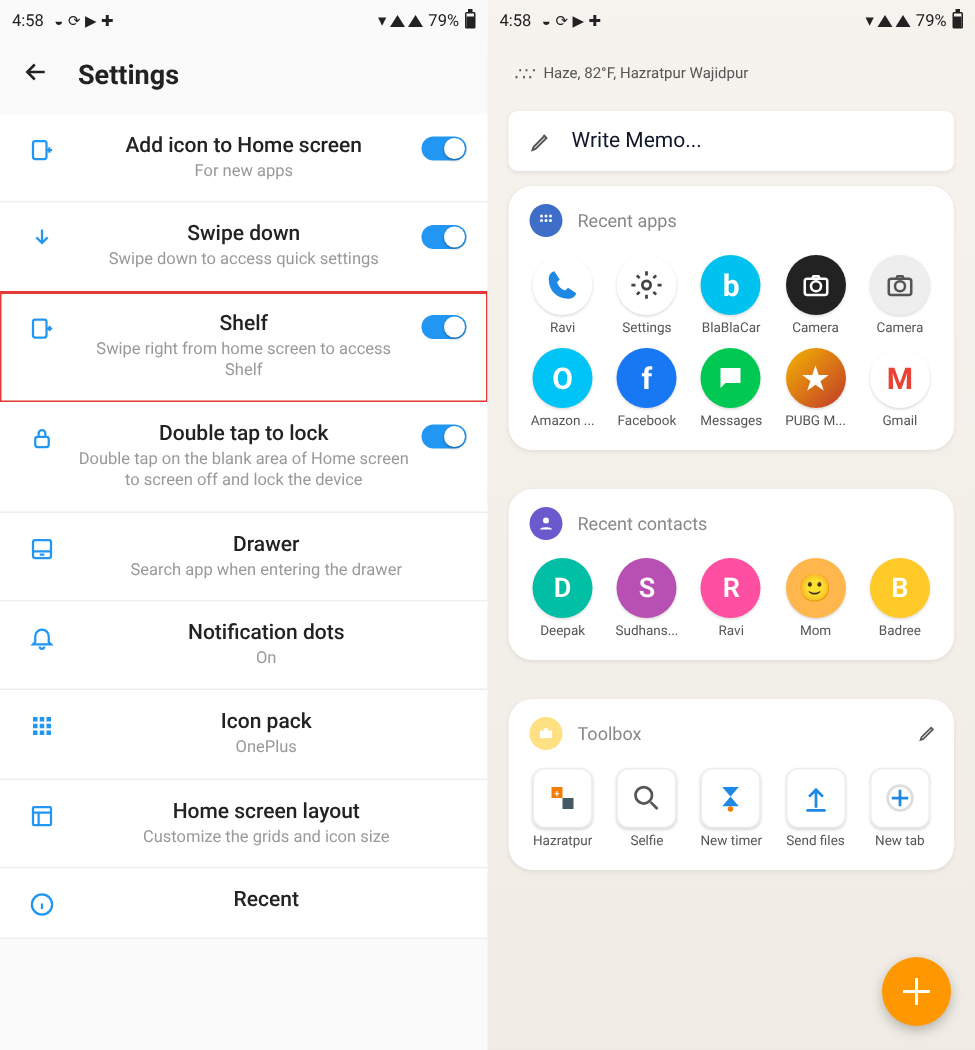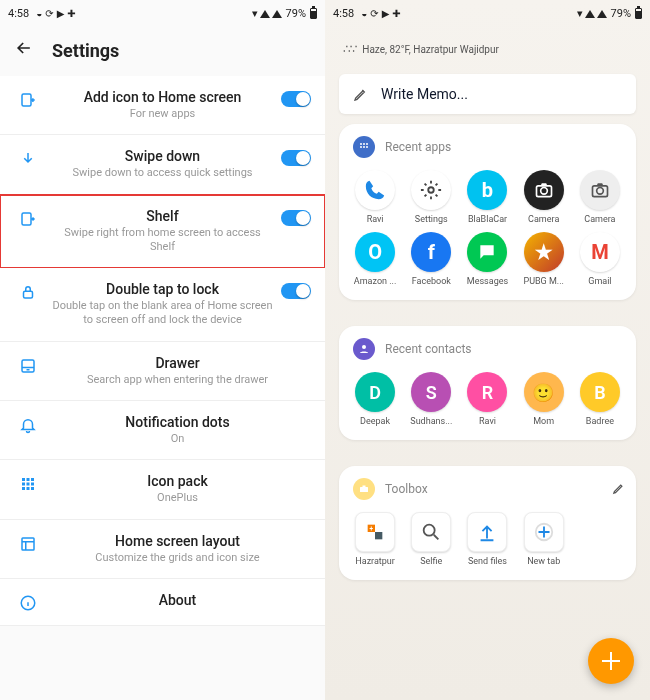--- a/index.html
+++ b/index.html
@@ -200,21 +200,21 @@
         </div>
       </div>
       <div class="item">
         <span class="icon">
           <svg viewBox="0 0 24 24" fill="none" stroke="currentColor" stroke-width="2">
             <circle cx="12" cy="12" r="9"></circle>
             <path d="M12 8h.01M12 11v5"></path>
           </svg>
         </span>
         <div class="body">
-          <div class="title">About</div>
+          <div class="title">Recent</div>
         </div>
       </div>
     </div>
 </div>
 
 <div class="panel panel-right">
   <div class="status">
     <div class="left">
       <span>4:58</span>
       <span class="dots"><span>◒</span><span>⟳</span><span>▶</span><span>✚</span></span>
@@ -400,20 +400,29 @@
           <div class="ic">
             <svg width="22" height="22" viewBox="0 0 24 24" fill="none" stroke="#555" stroke-width="2">
               <circle cx="10" cy="10" r="6"></circle>
               <path d="M15 15l5 5"></path>
             </svg>
           </div>
           <div class="lbl">Selfie</div>
         </div>
         <div class="app tool">
           <div class="ic">
+            <svg width="22" height="22" viewBox="0 0 24 24" fill="#1e88e5">
+              <path d="M6 4h12L6 18h12"></path>
+              <circle cx="12" cy="20" r="2" fill="#f57c00"></circle>
+            </svg>
+          </div>
+          <div class="lbl">New timer</div>
+        </div>
+        <div class="app tool">
+          <div class="ic">
             <svg width="22" height="22" viewBox="0 0 24 24" fill="none" stroke="#1e88e5" stroke-width="2">
               <path d="M12 19V6M7 11l5-5 5 5M5 21h14"></path>
             </svg>
           </div>
           <div class="lbl">Send files</div>
         </div>
         <div class="app tool">
           <div class="ic">
             <svg width="22" height="22" viewBox="0 0 24 24">
               <circle cx="12" cy="12" r="9" fill="none" stroke="#ddd" stroke-width="2"></circle>

